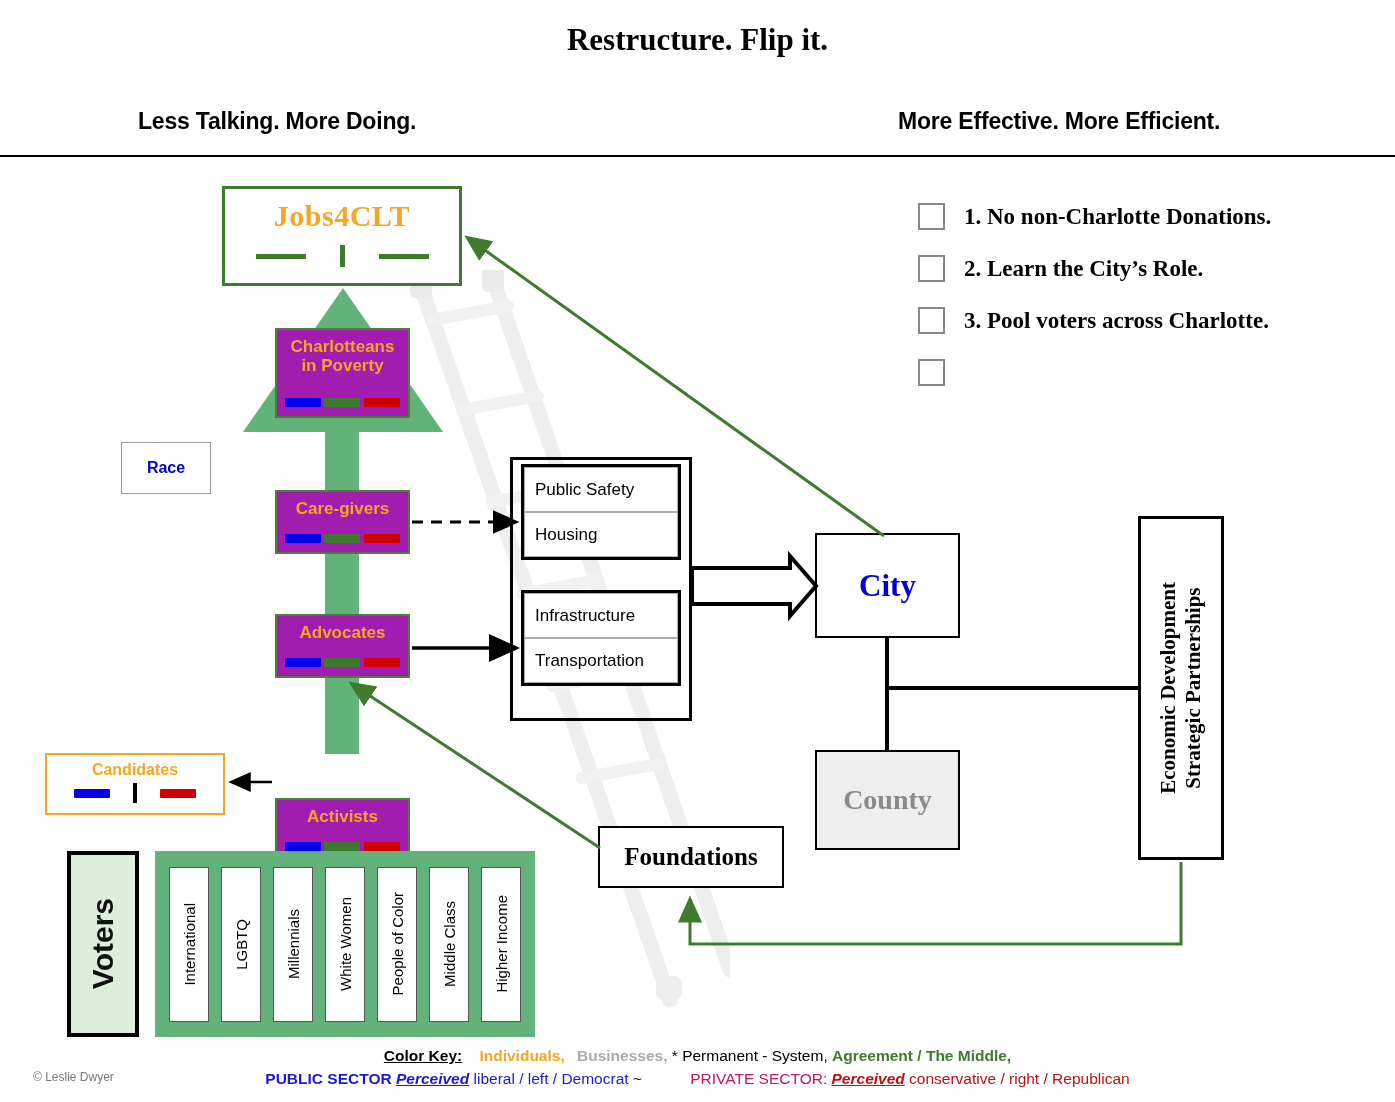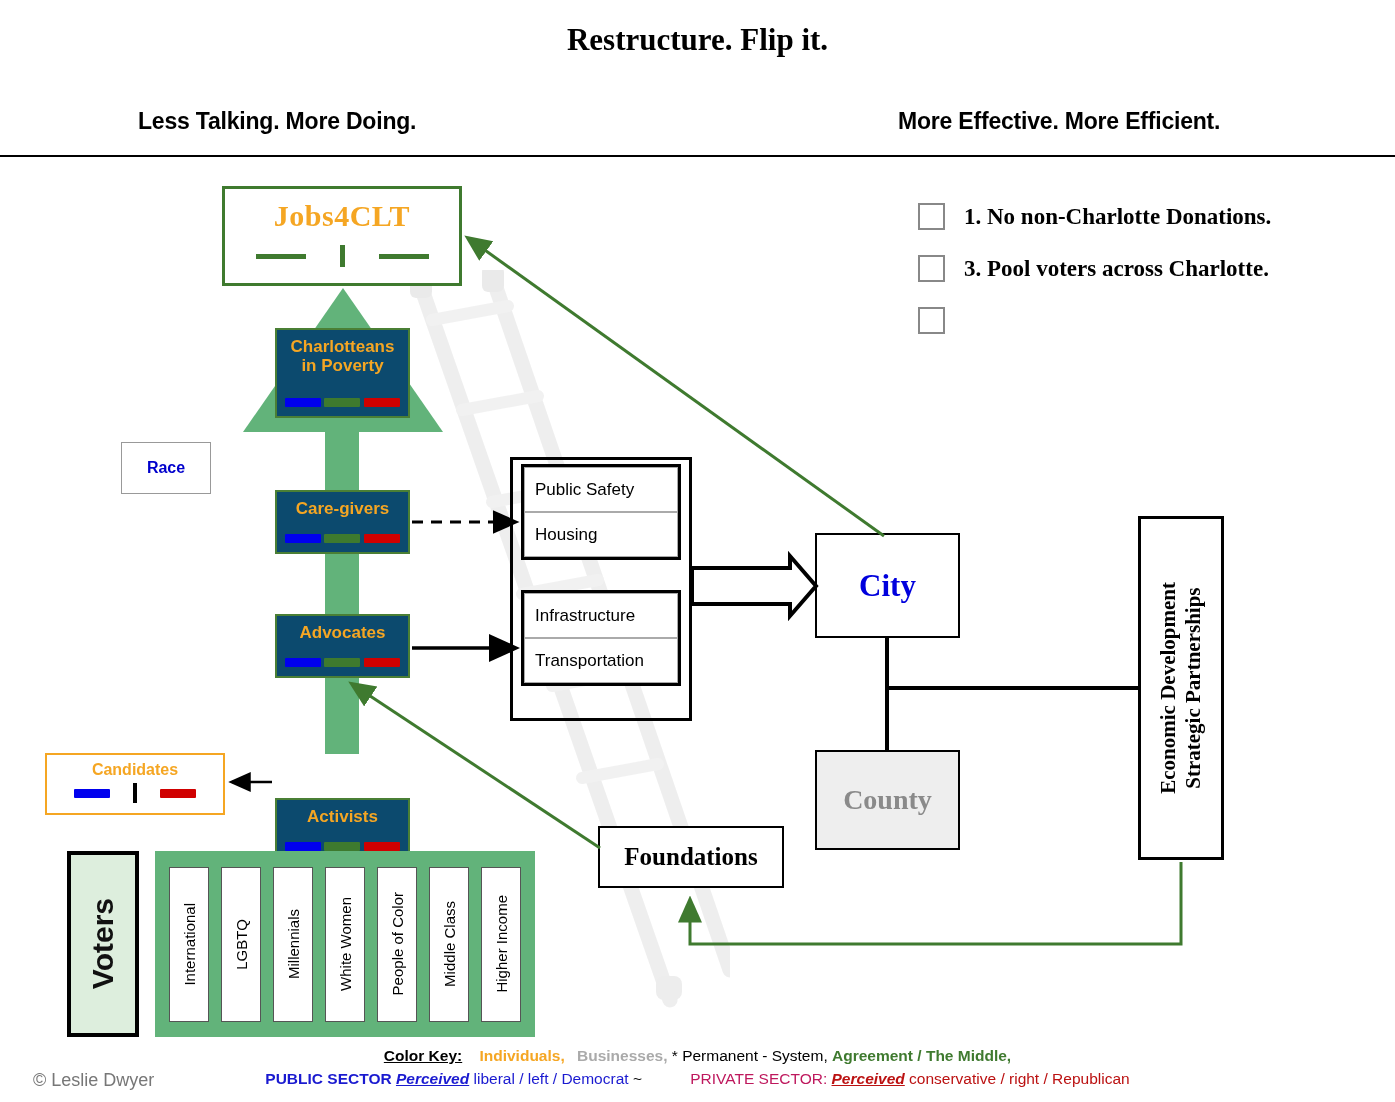--- a/index.html
+++ b/index.html
@@ -14,21 +14,21 @@
   #sub-right{top:108px;left:898px;font-size:23px;font-weight:bold;color:#000;letter-spacing:-.2px;}
   #header-rule{top:155px;left:0;width:1395px;height:2px;background:#000;}
 
   
   #ladder{top:270px;left:370px;width:360px;height:740px;opacity:.30;pointer-events:none;}
 
   
   .spine{background:#62b37a;}
 
   
-  .lbox{border:2px solid #4a7f35;background:#0c4a6e;box-sizing:border-box;}
+  .lbox{border:2px solid #4a7f35;background:#a21caf;box-sizing:border-box;}
   .lbox .lbl{text-align:center;color:#f5a623;font-weight:bold;font-size:17px;line-height:19px;
              padding-top:7px;}
   .bars{position:absolute;left:0;right:0;bottom:9px;display:flex;justify-content:space-around;
         padding:0 6px;box-sizing:border-box;}
   .bar{height:9px;width:36px;border-radius:1px;}
   .bar.blue{background:#0000ee;}
   .bar.green{background:#3e7a2e;}
   .bar.red{background:#d00000;}
 
   
@@ -89,21 +89,21 @@
          display:flex;align-items:center;justify-content:center;}
   #found .t{font-family:"Liberation Serif",serif;font-weight:bold;font-size:25px;color:#000;}
 
   
   #checklist{top:203px;left:918px;width:470px;}
   .ck-row{display:flex;align-items:center;margin-bottom:25px;}
   .ck-box{width:27px;height:27px;border:2px solid #888;background:#fff;box-sizing:border-box;flex:none;}
   .ck-txt{margin-left:19px;font-family:"Liberation Serif",serif;font-weight:bold;font-size:23px;color:#000;white-space:nowrap;}
 
   
-  #copyright{top:1070px;left:33px;font-size:18px;color:#777;}
+  #copyright{top:1070px;left:33px;font-size:12px;color:#777;}
   #ckey{top:1044px;left:0;width:1395px;text-align:center;font-size:15.5px;line-height:23px;}
   #ckey .k-label{font-weight:bold;color:#000;text-decoration:underline;}
   #ckey .k-ind{font-weight:bold;color:#f5a623;}
   #ckey .k-biz{font-weight:bold;color:#aaa;margin-left:8px;}
   #ckey .k-perm{color:#000;}
   #ckey .k-agree{font-weight:bold;color:#3f7a2f;}
   #ckey .k-pub{font-weight:bold;color:#1a1ad0;}
   #ckey .k-pub-i{font-weight:bold;font-style:italic;text-decoration:underline;color:#1a1ad0;}
   #ckey .k-pub-n{color:#1a1ad0;}
   #ckey .k-tilde{color:#000;}
@@ -258,20 +258,24 @@
   <div class="t">Foundations</div>
 </div>
 
 <div class="abs" id="checklist">
   <div class="ck-row">
     <div class="ck-box"></div>
     <div class="ck-txt">1. No non-Charlotte Donations.</div>
   </div>
   <div class="ck-row">
     <div class="ck-box"></div>
+    <div class="ck-txt">2. Learn the City’s Role.</div>
+  </div>
+  <div class="ck-row">
+    <div class="ck-box"></div>
     <div class="ck-txt">3. Pool voters across Charlotte.</div>
   </div>
   <div class="ck-row">
     <div class="ck-box"></div>
   </div>
 </div>
 
 <svg class="ov">
   <defs>
     <marker id="ah-black" markerWidth="9" markerHeight="9" refX="7.5" refY="4" orient="auto">

